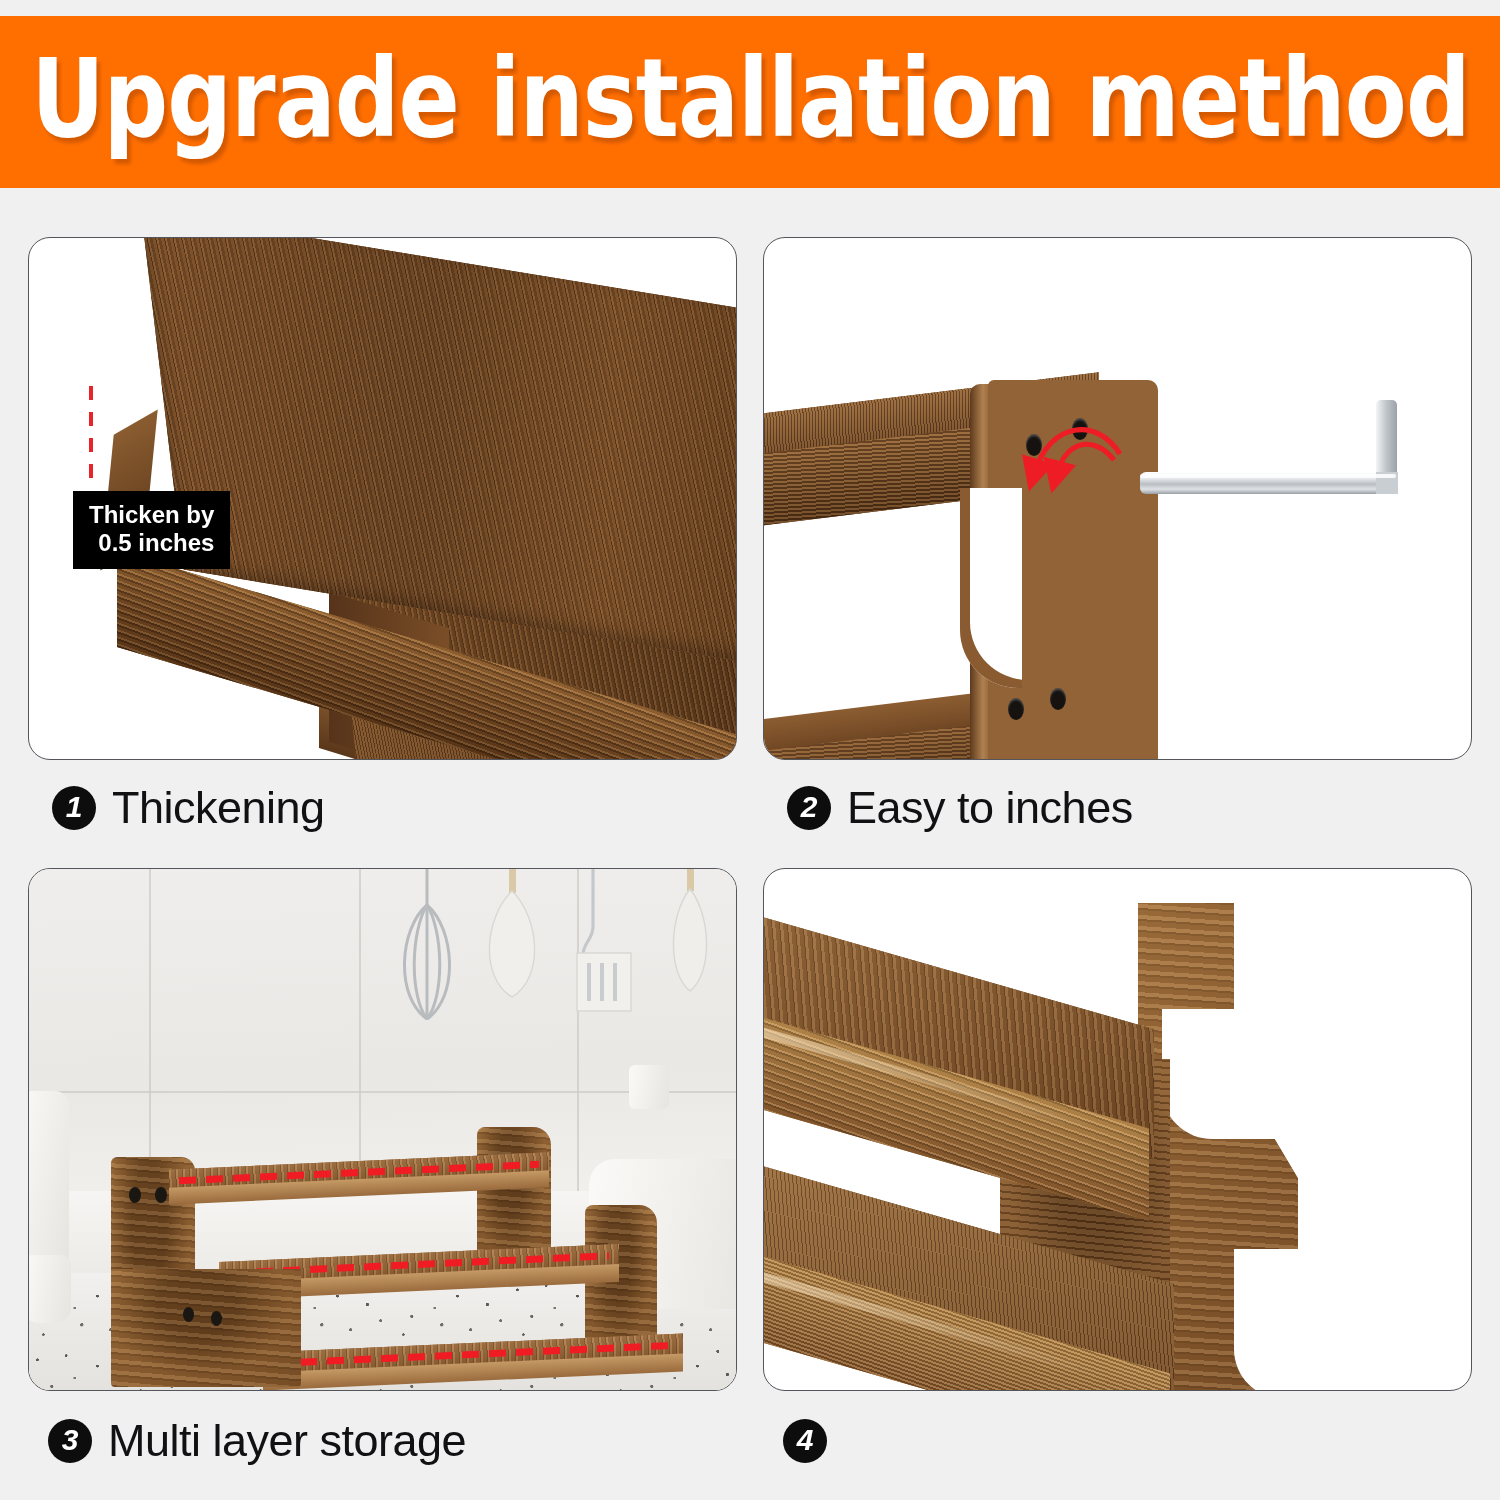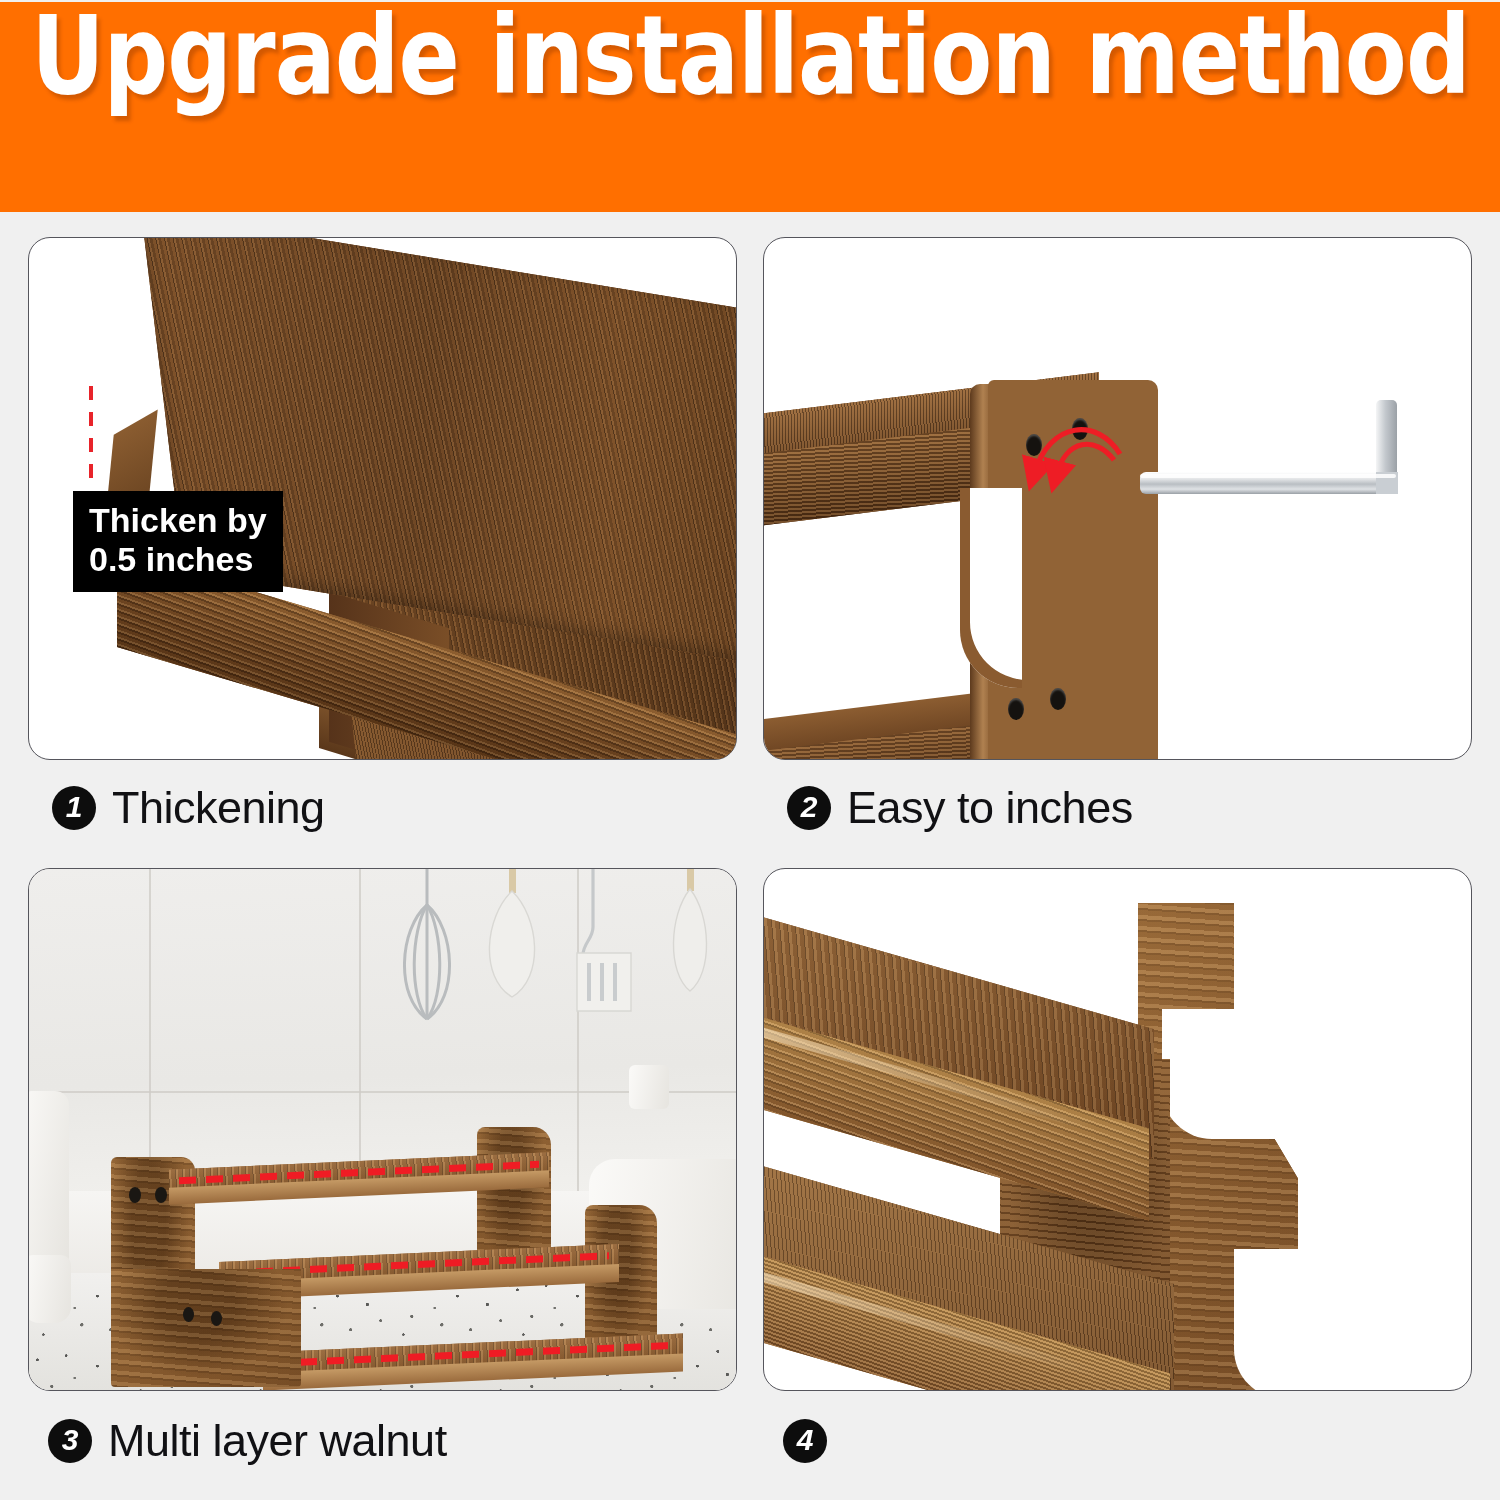--- a/index.html
+++ b/index.html
@@ -6,23 +6,23 @@
   html,body { width:1500px; height:1500px; }
   body {
     background:#f0f0f0;
     font-family:"Liberation Sans", sans-serif;
     overflow:hidden;
     position:relative;
   }
 
   
   .header {
-    position:absolute; left:0; top:2px; width:1500px; height:210px;
+    position:absolute; left:0; top:16px; width:1500px; height:172px;
     background:#ff6f00;
-    display:flex; justify-content:center;
+    display:flex; align-items:center; justify-content:center;
   }
   .header-title {
     font-family:"DejaVu Sans Condensed","Liberation Sans Narrow","Liberation Sans", sans-serif;
     font-weight:bold;
     font-size:108px;
     line-height:1;
     color:#ffffff;
     letter-spacing:-1px;
     transform:scaleX(0.93);
     text-shadow:4px 5px 4px rgba(120,45,0,0.32);
@@ -142,22 +142,23 @@
   }
   #p1 .dash-line {
     position:absolute; left:60px; top:148px;
     width:4px; height:96px;
     background:repeating-linear-gradient(180deg,#e8232a 0 14px, transparent 14px 26px);
   }
   .thick-label {
     position:absolute; left:44px; top:253px;
     background:#000000; color:#ffffff;
     padding:10px 16px 12px 16px;
-    font-size:34px; font-weight:bold; line-height:1.16;
+    font-size:24px; font-weight:bold; line-height:1.16;
     white-space:pre-line;
+    text-align:right;
   }
 
   
   #p2 { background:#ffffff; }
   #p2 .shelf-top {
     position:absolute; left:-20px; top:156px;
     width:355px; height:48px;
     transform:skewY(-7deg);
     background-color:#7a4e28;
     background-image:
@@ -489,21 +490,21 @@
       <div class="reddash" style="left:244px; top:482px; width:398px; transform:skewY(-2.6deg);"></div>
 
       <div class="rack-side" style="left:82px; top:400px; width:190px; height:118px; border-radius:0 0 4px 4px;"></div>
       <div class="screw" style="position:absolute; left:100px; top:318px; width:12px; height:16px; background:#1a1713; border-radius:50%;"></div>
       <div class="screw" style="position:absolute; left:126px; top:318px; width:12px; height:16px; background:#1a1713; border-radius:50%;"></div>
       <div class="screw" style="position:absolute; left:154px; top:438px; width:11px; height:15px; background:#1a1713; border-radius:50%;"></div>
       <div class="screw" style="position:absolute; left:182px; top:442px; width:11px; height:15px; background:#1a1713; border-radius:50%;"></div>
     </div>
     <div class="caption">
       <span class="cap-num">3</span>
-      <span class="cap-text">Multi layer walnut</span>
+      <span class="cap-text">Multi layer storage</span>
     </div>
   </div>
 
   <div class="cell r2">
     <div class="panel" id="p4">
       <div class="side-curve"></div>
       <div class="notch-a"></div>
       <div class="notch-b"></div>
       <div class="riser-v"></div>
       <div class="upper-top"></div>

